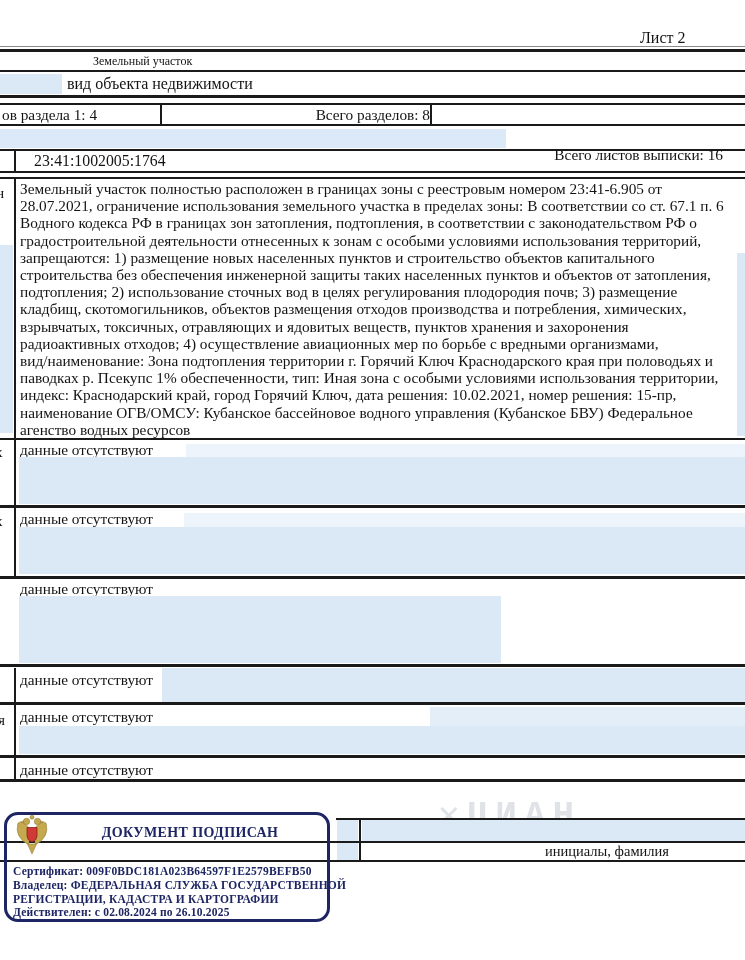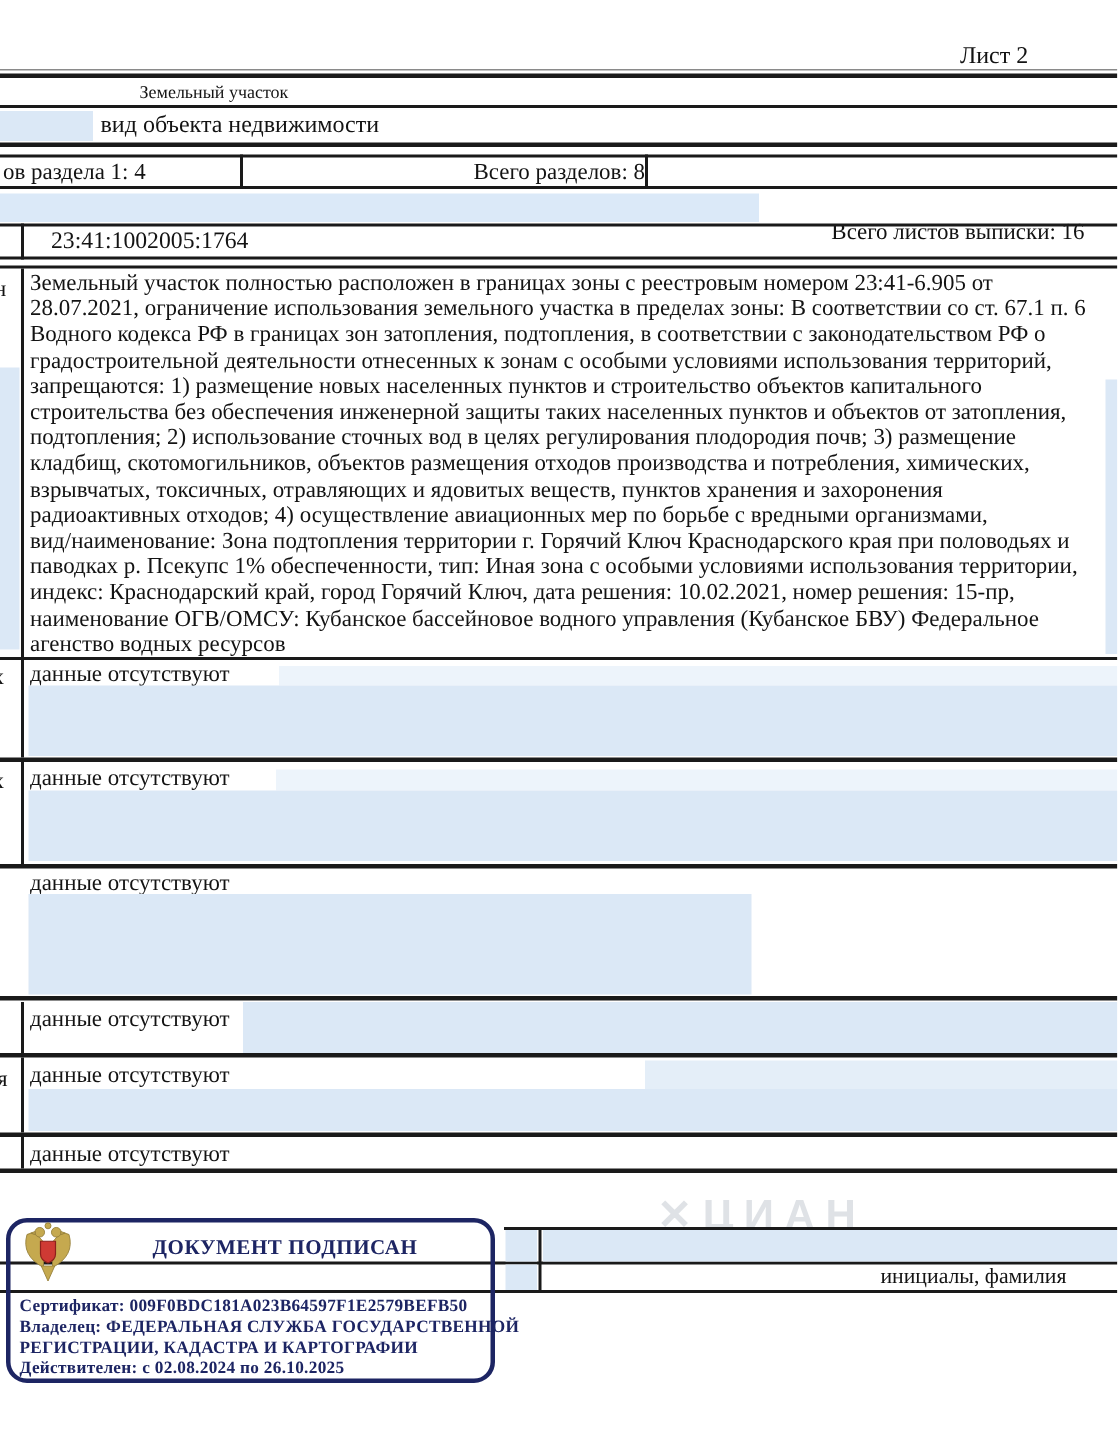--- a/index.html
+++ b/index.html
@@ -23,21 +23,21 @@
     position:absolute;left:4px;top:812px;width:326px;height:110px;
     border:3px solid #1d2563;border-radius:14px;box-sizing:border-box;
     background:transparent;
   }
   .stamp-title{position:absolute;font-weight:bold;font-size:14px;color:#1d2563;
     letter-spacing:.4px;white-space:nowrap;text-align:center;}
   .stamp-small{position:absolute;font-weight:bold;font-size:11.5px;color:#1d2563;
     white-space:nowrap;letter-spacing:.2px;}
   .watermark{
     position:absolute;left:438px;top:793px;width:240px;
-    font-family:Liberation Sans, sans-serif;font-weight:bold;font-size:28px;
+    font-family:Liberation Mono, monospace;font-weight:bold;font-size:36px;
     letter-spacing:7px;color:rgba(140,152,165,0.28);white-space:nowrap;
   }
 </style>
 </head>
 <body>
 
 <div id="page">
 
   <div class="txt" style="left:640px;top:29px;width:60px;font-size:16px;">Лист 2</div>
 
@@ -126,21 +126,21 @@
 
   <div class="watermark">✕ЦИАН</div>
 
   <div class="ln" style="left:336px;top:818px;width:409px;height:2px;"></div>
   <div class="ln" style="left:0;top:841px;width:745px;height:2px;"></div>
   <div class="ln" style="left:0;top:860px;width:745px;height:2px;"></div>
   <div class="ln" style="left:359px;top:818px;width:2px;height:44px;"></div>
   <div class="blue" style="left:337px;top:820px;width:21px;height:21px;"></div>
   <div class="blue" style="left:362px;top:820px;width:383px;height:21px;"></div>
   <div class="blue" style="left:337px;top:843px;width:21px;height:17px;"></div>
-  <div class="txt center" style="left:362px;top:843px;width:307px;font-size:14.5px;padding-left:42px;">инициалы, фамилия</div>
+  <div class="txt center" style="left:362px;top:843px;width:307px;font-size:14.5px;">инициалы, фамилия</div>
 
   <div class="stamp"></div>
   <div class="abs" style="left:14px;top:814px;width:36px;height:42px;">
     <svg width="36" height="42" viewBox="0 0 36 42" xmlns="http://www.w3.org/2000/svg">
       <g fill="#c5a94f" stroke="#96803a" stroke-width="0.6">
         <path d="M4 9 Q0 23 15 31 L15 14 Q9 6 4 9Z"></path>
         <path d="M32 9 Q36 23 21 31 L21 14 Q27 6 32 9Z"></path>
         <circle cx="12.5" cy="7.5" r="3.2"></circle>
         <circle cx="23.5" cy="7.5" r="3.2"></circle>
         <path d="M9.5 7 L6.5 8 L9.5 9Z"></path>

